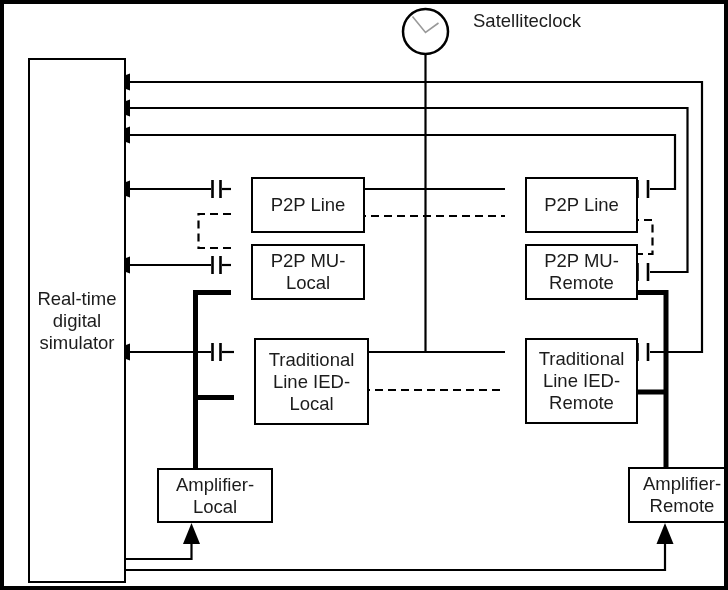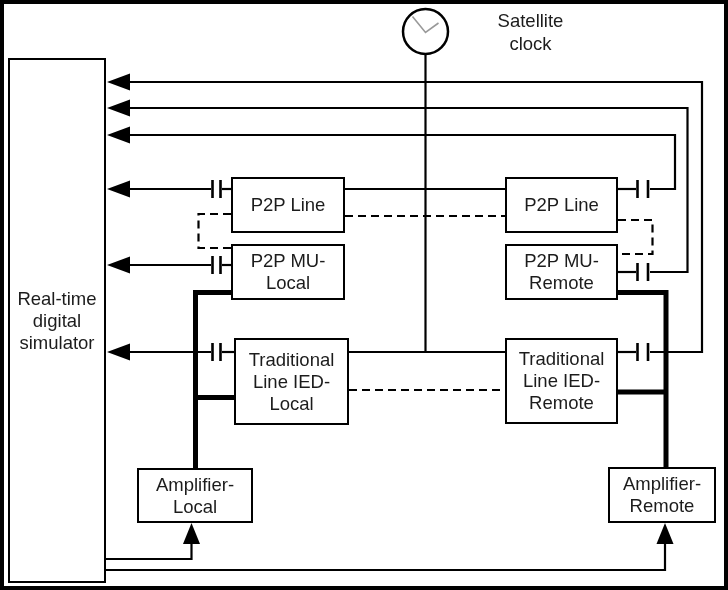--- a/index.html
+++ b/index.html
@@ -19,25 +19,26 @@
     border:2.5px solid #000;
     background:#ffffff;
     display:flex;
     flex-direction:column;
     align-items:center;
     justify-content:center;
     text-align:center;
     font-size:18.5px;
     line-height:22px;
     color:#1c1c1c;
+    margin-left:20px;
   }
   .ln{display:block;white-space:nowrap;}
   .floating-label{
     position:absolute;
-    display:flex;flex-direction:column;align-items:center;justify-content:flex-start;
+    display:flex;flex-direction:row;align-items:center;justify-content:flex-start;
     text-align:center;
     font-size:18.5px;line-height:23px;color:#1c1c1c;
     background:transparent;border:none;
   }
   
   #n-sim{left:4px;top:54px;width:98px;height:525px;}
   #n-p2p-ied-local{left:227px;top:173px;width:114px;height:56px;}
   #n-p2p-mu-local{left:227px;top:240px;width:114px;height:56px;}
   #n-trad-local{left:230px;top:334px;width:115px;height:87px;}
   #n-amp-local{left:133px;top:464px;width:116px;height:55px;}

